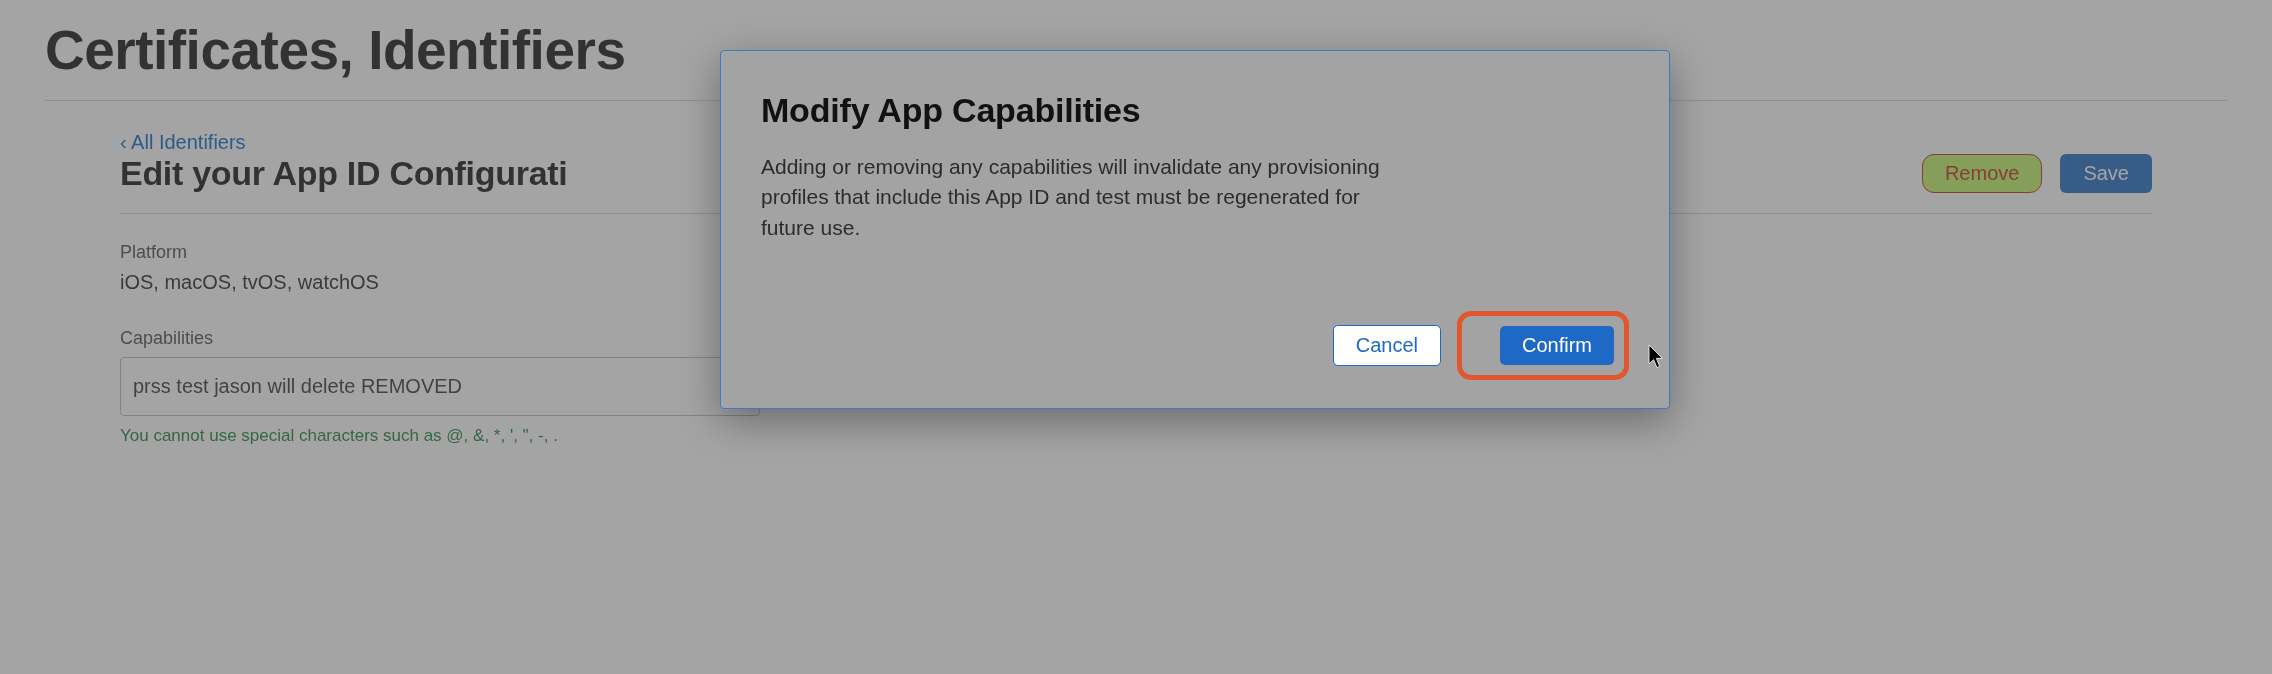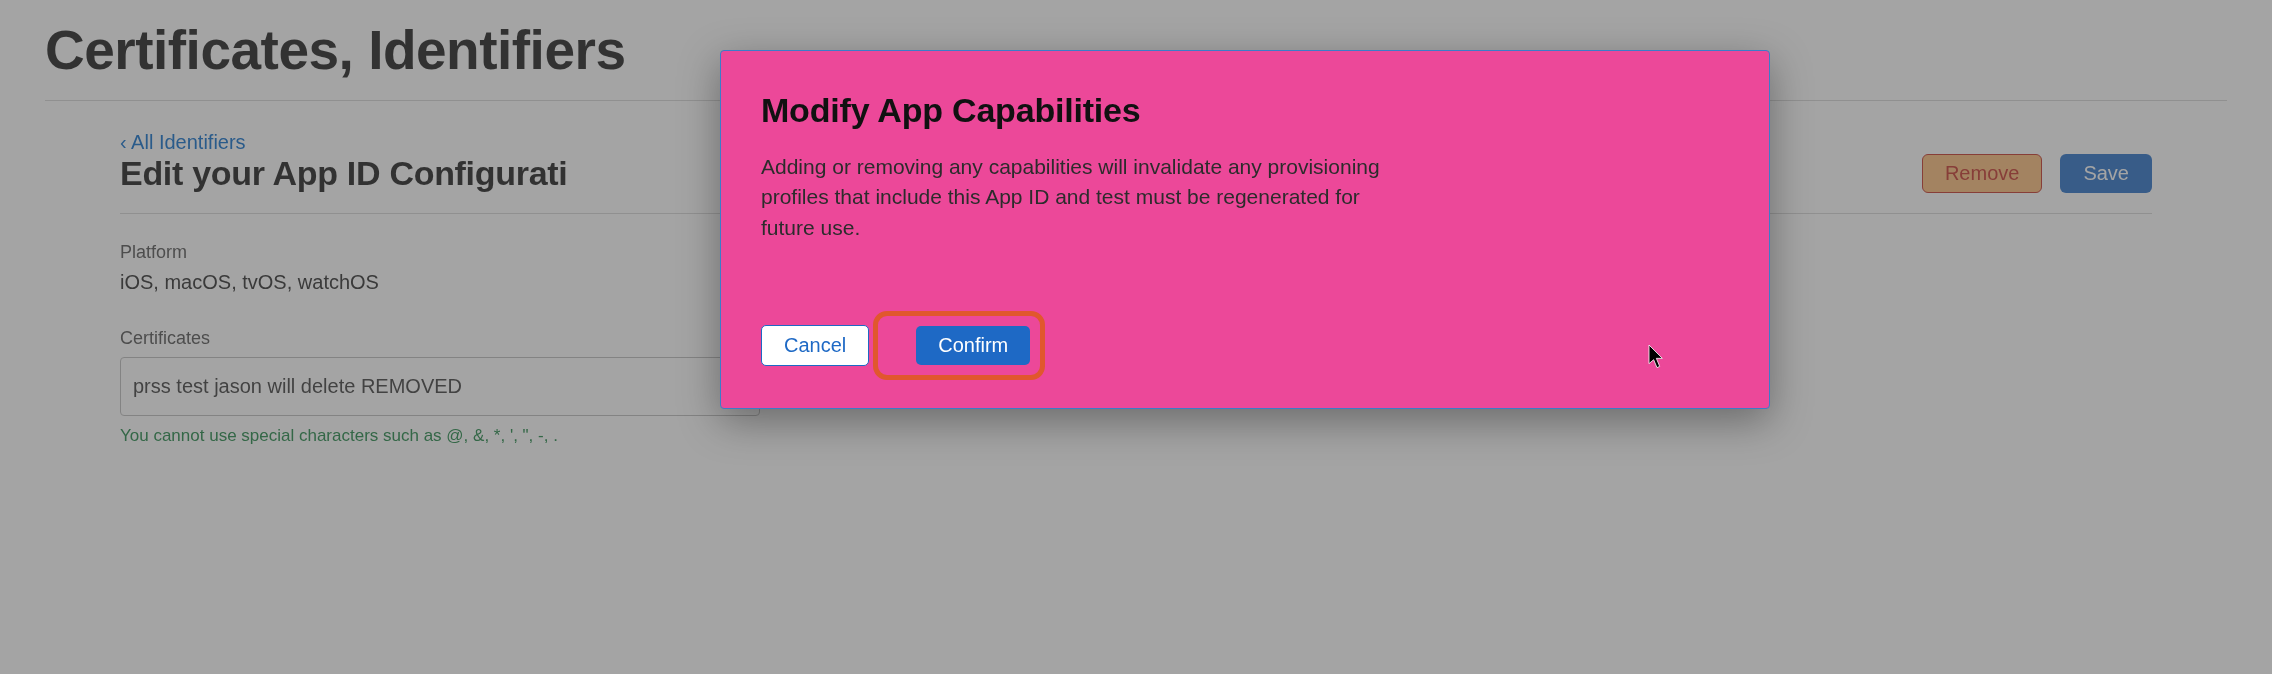--- a/index.html
+++ b/index.html
@@ -56,23 +56,24 @@
     .btn-row { display: flex; gap: 18px; }
     .btn {
       border-radius: 6px;
       font-size: 20px;
       padding: 7px 22px;
       cursor: pointer;
       border: 1px solid transparent;
       font-weight: 500;
     }
     .btn-remove {
-      background: #fdba74;
+      background: #bef264;
       border-color: #c22a1f;
       color: #c22a1f;
+      border-radius: 12px;
     }
     .btn-save {
       background: #1e69c5;
       color: #fff;
     }
     .form-row {
       display: flex;
       gap: 0;
     }
     .form-col { flex: 0 0 50%; }
@@ -104,22 +105,22 @@
     .bundle-value {
       font-size: 20px;
       color: #555;
       margin-top: 10px;
     }
     
     .modal {
       position: absolute;
       left: 720px;
       top: 50px;
-      width: 1050px;
-      background: #ec4899;
+      width: 950px;
+      background: #a3a3a3;
       border: 1px solid #3b7cc8;
       border-radius: 4px;
       box-shadow: 0 12px 40px rgba(0,0,0,0.35);
       z-index: 10;
       padding: 40px 40px 28px 40px;
     }
     .modal-title {
       font-size: 34px;
       font-weight: 800;
       letter-spacing: -0.2px;
@@ -128,22 +129,22 @@
     }
     .modal-body {
       font-size: 21px;
       line-height: 1.45;
       color: #2c2c2c;
       max-width: 620px;
       margin-bottom: 68px;
     }
     .modal-actions {
       display: flex;
-      justify-content: flex-start;
-      gap: 4px;
+      justify-content: flex-end;
+      gap: 16px;
       align-items: center;
     }
     .btn-cancel {
       background: #fff;
       border: 1px solid #1e69c5;
       color: #1e69c5;
       font-size: 20px;
       padding: 8px 22px;
       border-radius: 5px;
       cursor: pointer;
@@ -189,21 +190,21 @@
         <button class="btn btn-remove">Remove</button>
         <button class="btn btn-save">Save</button>
       </div>
     </div>
 
     <div class="form-row">
       <div class="form-col">
         <div class="field-label">Platform</div>
         <div class="platform-value">iOS, macOS, tvOS, watchOS</div>
 
-        <div class="field-label">Certificates</div>
+        <div class="field-label">Capabilities</div>
         <input class="desc-input" type="text" value="prss test jason will delete REMOVED" style="">
         <div class="hint">You cannot use special characters such as @, &amp;, *, ', ", -, .</div>
       </div>
 
       <div class="form-col">
         <div class="field-label bundle-label">Bundle ID</div>
         <div class="bundle-value">com.microsoft.jasontest (explicit)</div>
       </div>
     </div>
   </div>

